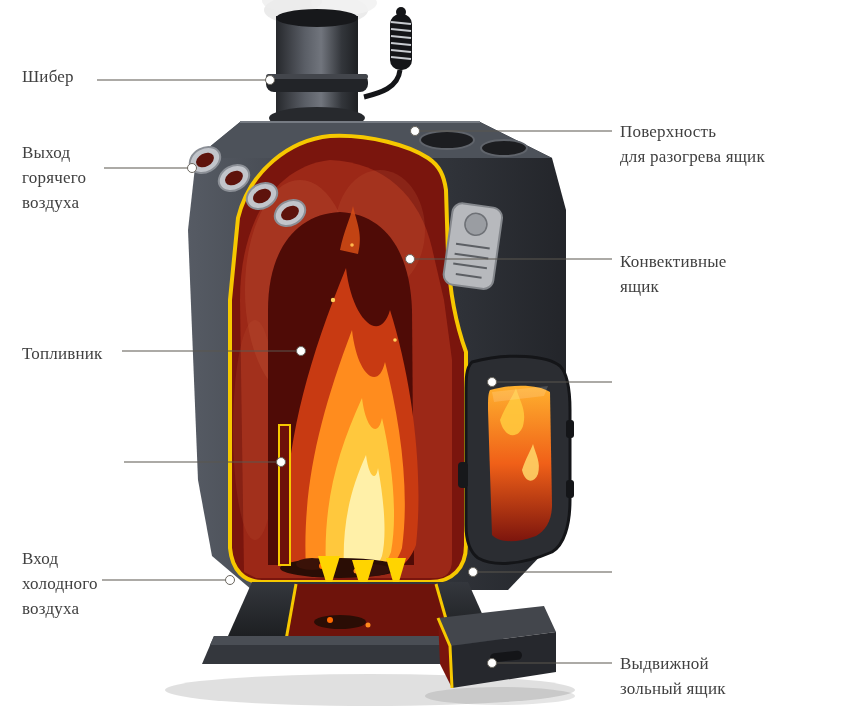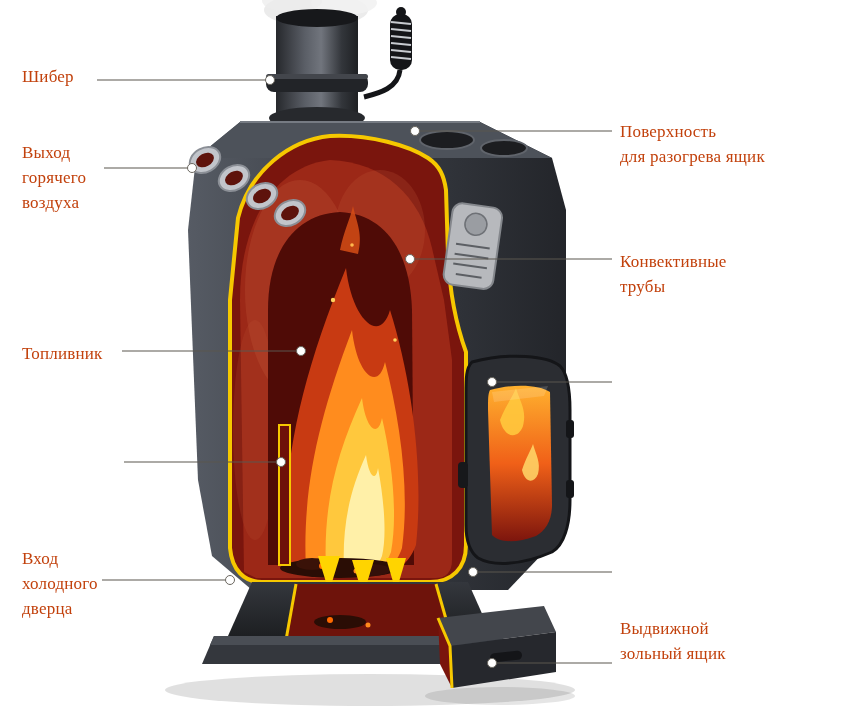--- a/index.html
+++ b/index.html
@@ -2,21 +2,21 @@
 <html lang="ru"><head>
 <meta charset="utf-8">
 <style>
   html,body{margin:0;padding:0;background:#fff;}
   .stage{
     position:relative;width:850px;height:723px;background:#ffffff;
     font-family:"Liberation Serif","DejaVu Serif",serif;overflow:hidden;
   }
   .stage svg.illustration{position:absolute;left:0;top:0;width:850px;height:723px;}
   .label{
-    position:absolute;font-size:17px;line-height:25px;color:#c2410c;
+    position:absolute;font-size:17px;line-height:25px;color:#404040;
     white-space:pre-line;letter-spacing:.2px;
   }
   .label.right{width:230px;}
 </style>
 </head>
 <body>
 
 <div class="stage">
 
   <svg class="illustration" viewBox="0 0 850 723">
@@ -218,22 +218,22 @@
     </g>
   </svg>
 
   <div class="label" style="left:22px;top:64px">Шибер</div>
   <div class="label" style="left:22px;top:140px">Выход
 горячего
 воздуха</div>
   <div class="label" style="left:22px;top:341px">Топливник</div>
   <div class="label" style="left:22px;top:546px">Вход
 холодного
-дверца</div>
+воздуха</div>
 
   <div class="label right" style="left:620px;top:119px">Поверхность
 для разогрева ящик</div>
   <div class="label right" style="left:620px;top:249px">Конвективные
-трубы</div>
-  <div class="label right" style="left:620px;top:616px">Выдвижной
+ящик</div>
+  <div class="label right" style="left:620px;top:651px">Выдвижной
 зольный ящик</div>
 
 </div>
 
 </body></html>

